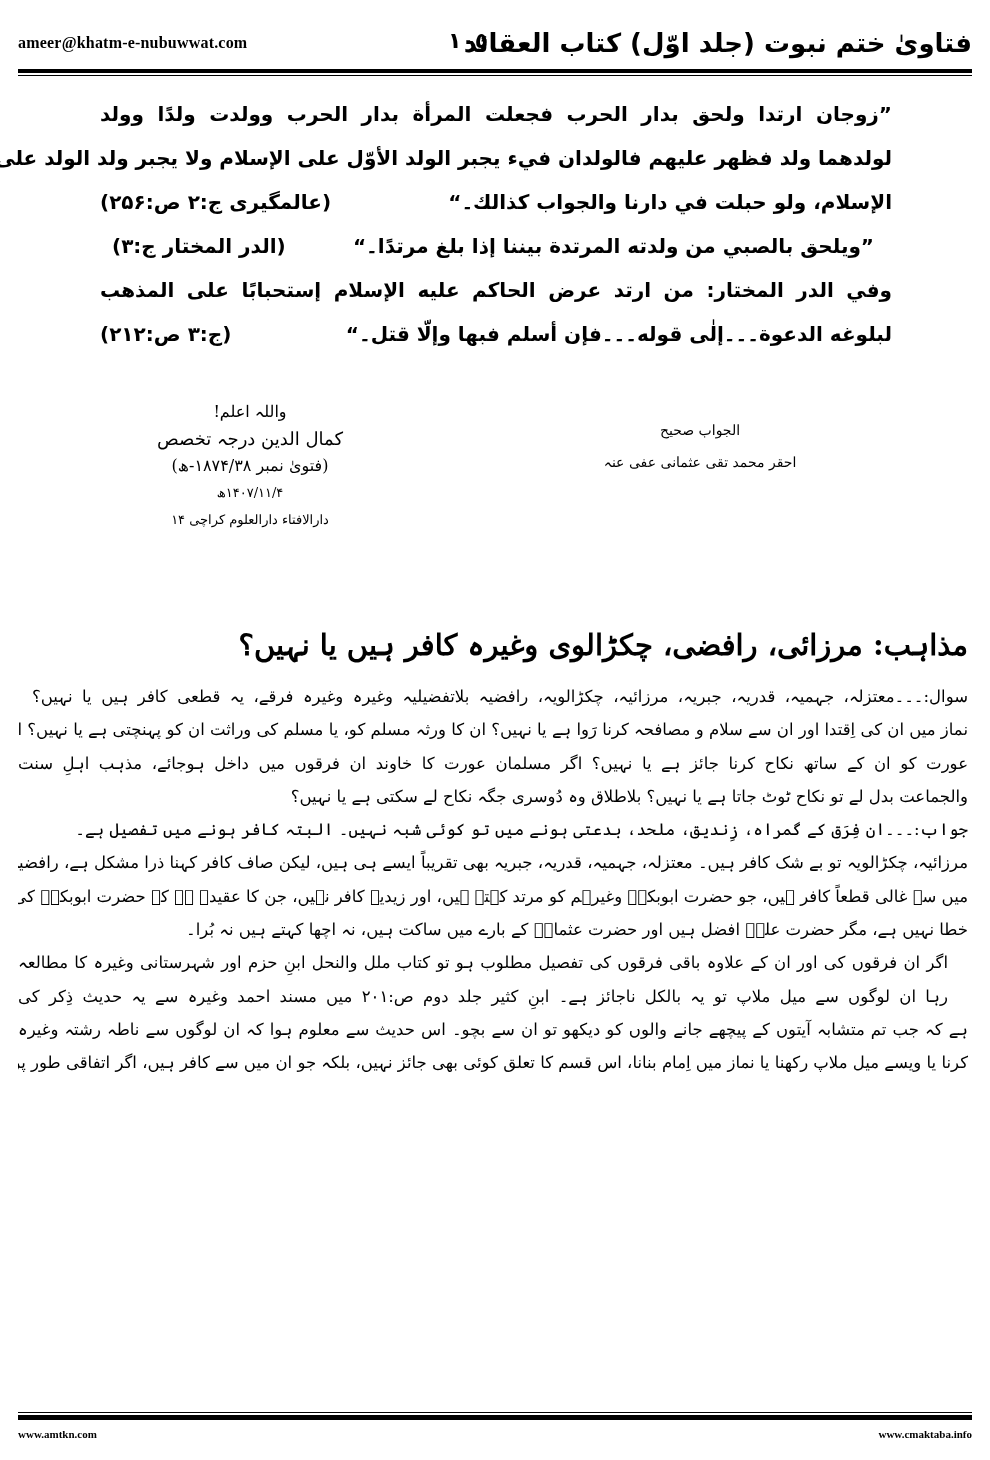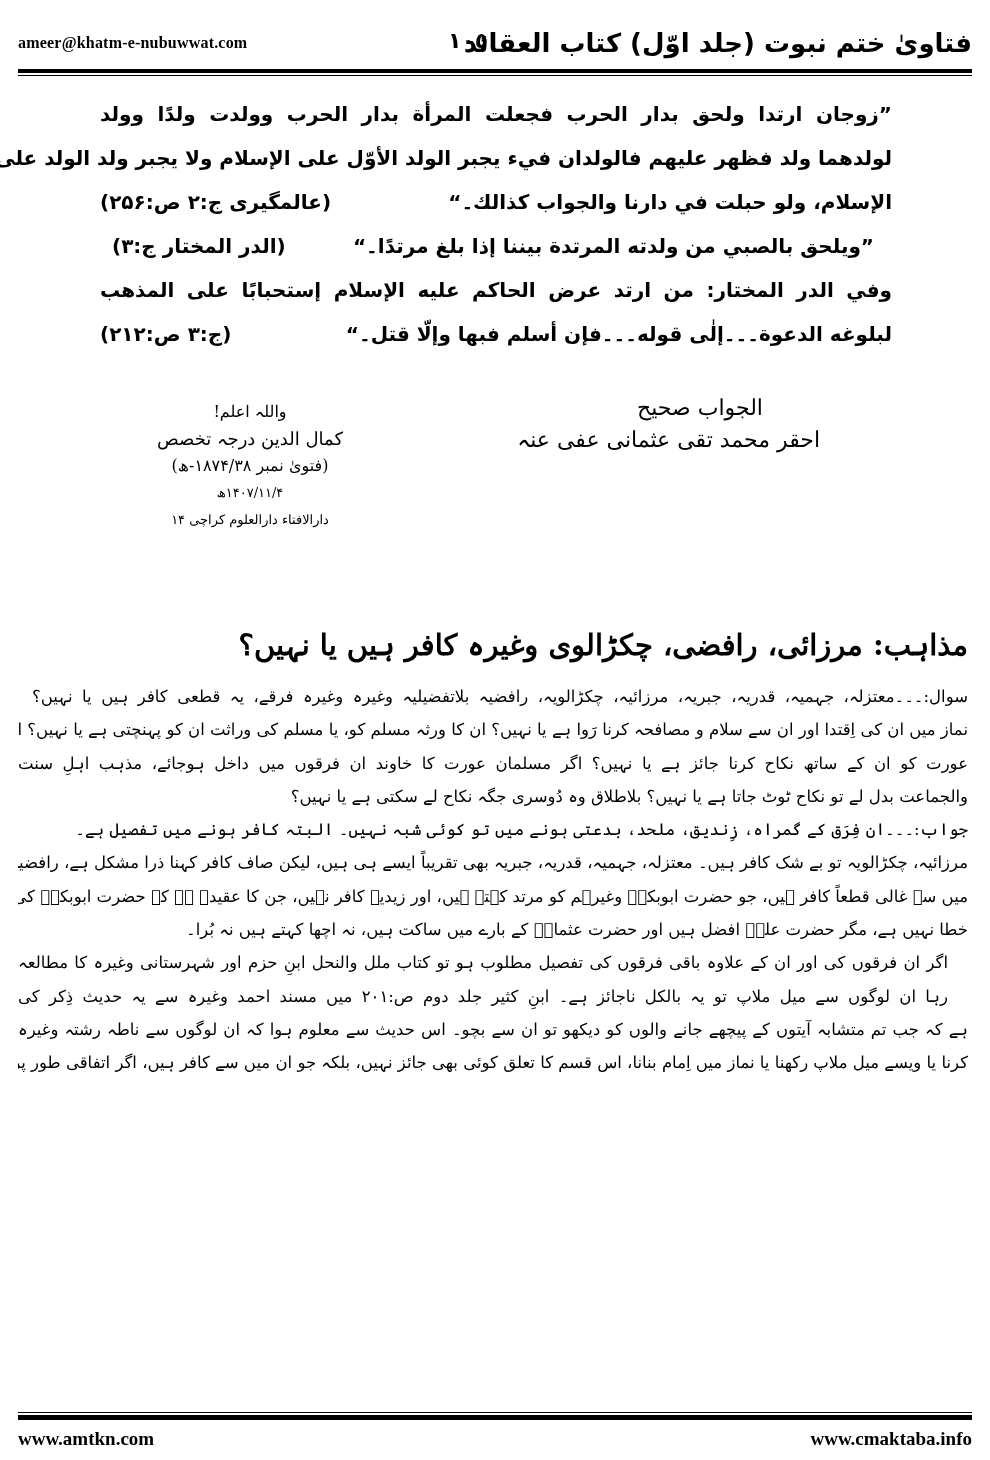--- a/index.html
+++ b/index.html
@@ -17,30 +17,30 @@
     .arabic-block { position: absolute; left: 100px; right: 98px; top: 92px; }
     .ar-line { position: relative; height: 44px; direction: rtl; font-family: "DejaVu Sans", sans-serif; font-weight: bold; font-size: 20px; line-height: 44px; white-space: nowrap; text-align: justify; text-align-last: justify; }
     .ar-line.noj { text-align: right; text-align-last: right; }
     .ar-line .ref { position: absolute; left: 0; top: 0; direction: rtl; }
     .ar-line .ref.r2 { left: 12px; }
 
     .sig-left { position: absolute; left: 130px; width: 240px; top: 398px; text-align: center; direction: rtl; font-family: "DejaVu Serif", serif; font-size: 16px; }
     .sig-left div { height: 27px; line-height: 27px; white-space: nowrap; }
     .sig-left .big { font-size: 18px; }
     .sig-left .small { font-size: 13px; }
-    .sig-right { position: absolute; left: 580px; width: 240px; top: 392px; text-align: center; direction: rtl; font-family: "DejaVu Serif", serif; font-size: 22px; }
+    .sig-right { position: absolute; left: 580px; width: 240px; top: 414px; text-align: center; direction: rtl; font-family: "DejaVu Serif", serif; font-size: 14px; }
     .sig-right div { height: 32px; line-height: 32px; white-space: nowrap; }
 
     .section-title { position: absolute; right: 22px; top: 628px; direction: rtl; font-family: "DejaVu Serif", serif; font-weight: bold; font-size: 29px; white-space: nowrap; }
 
     .body-block { position: absolute; left: 18px; right: 22px; top: 680px; }
     .ur-line { height: 33.3px; line-height: 33px; direction: rtl; font-family: "DejaVu Serif", serif; font-size: 16.5px; white-space: nowrap; overflow: hidden; text-align: justify; text-align-last: justify; }
     .ur-line.last { text-align: right; text-align-last: right; }
 
-    .footer { position: absolute; left: 18px; right: 18px; top: 1428px; height: 22px; font-family: "Liberation Serif", serif; font-weight: bold; font-size: 19px; }
+    .footer { position: absolute; left: 18px; right: 18px; top: 1428px; height: 22px; font-family: "Liberation Serif", serif; font-weight: bold; font-size: 11px; }
     .ft-left { position: absolute; left: 0; top: 0; }
     .ft-mid { position: absolute; left: 0; right: 0; top: 0; text-align: center; }
     .ft-right { position: absolute; right: 0; top: 0; }
   </style>
 </head>
 <body>
 
 <div class="header">
   <span class="hdr-email">ameer@khatm-e-nubuwwat.com</span>
   <span class="hdr-page">١٠٥</span>

